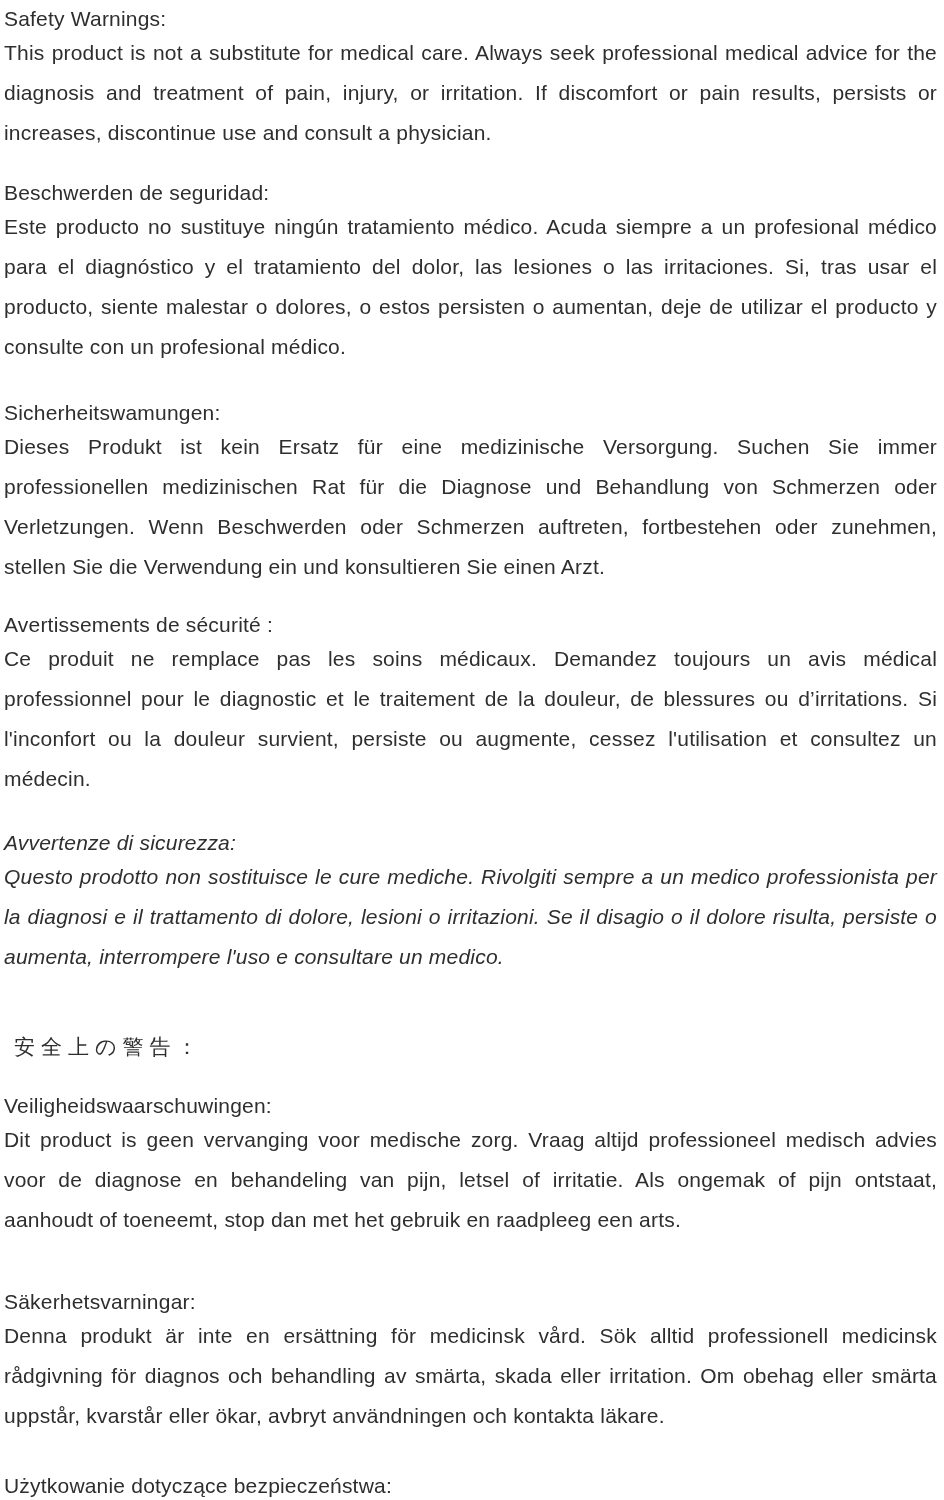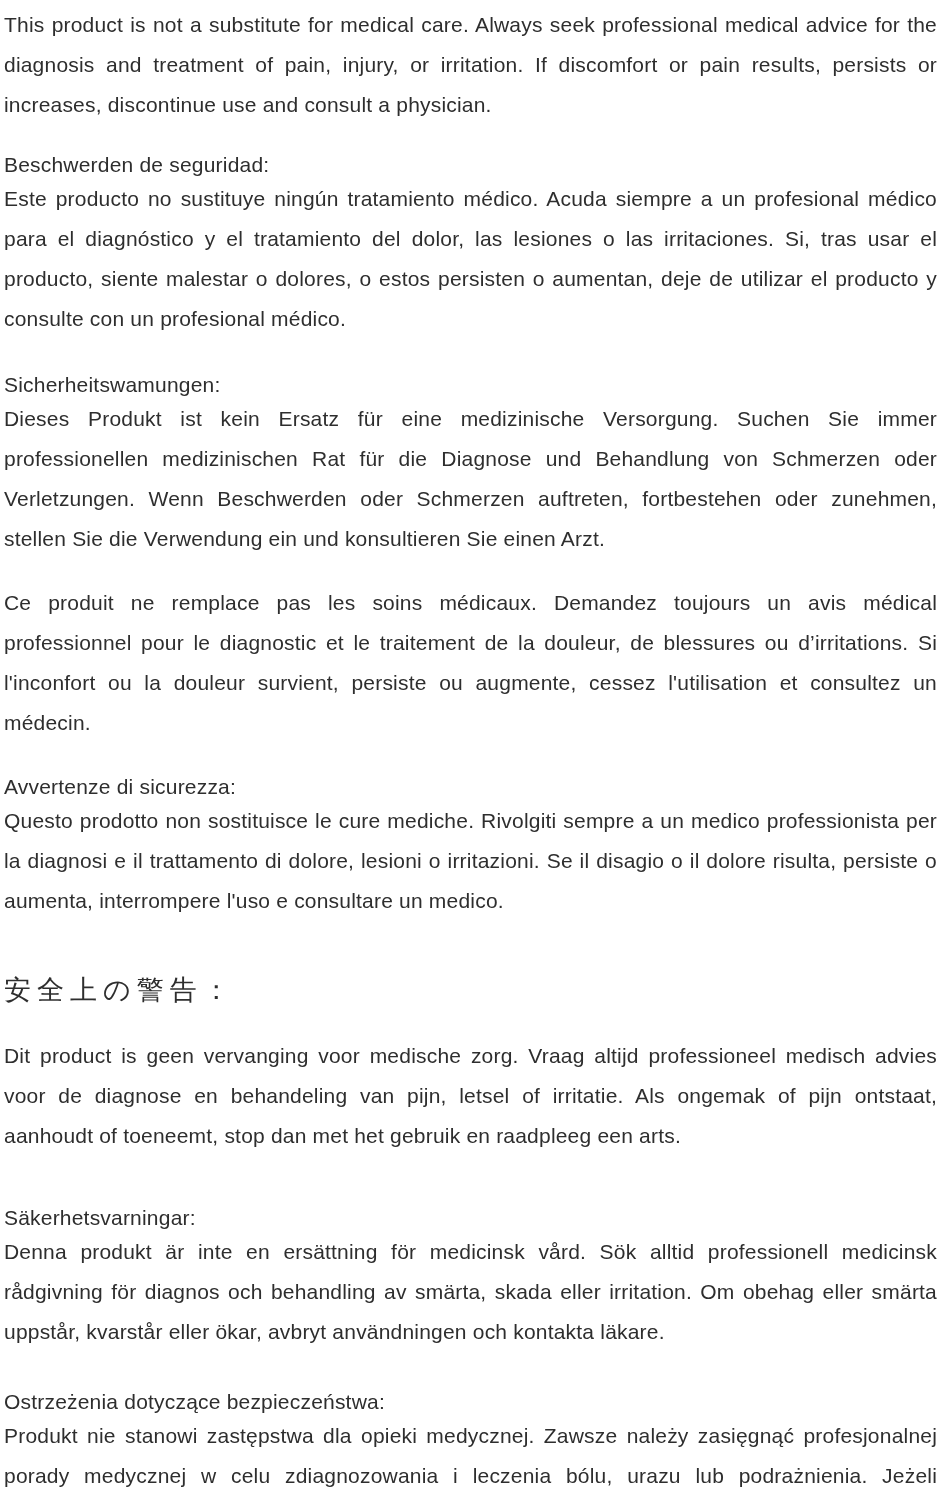--- a/index.html
+++ b/index.html
@@ -33,72 +33,76 @@
     font-size: 21px;
     line-height: 40px;
     text-align: justify;
     letter-spacing: 0.2px;
   }
   
   .sec-en { margin-bottom: 26px; }
   .sec-es { margin-bottom: 32px; }
   .sec-de { margin-bottom: 24px; }
   .sec-fr { margin-bottom: 30px; }
-  .sec-it { margin-bottom: 46px; }
+  .sec-it { margin-bottom: 46px; font-style: italic; }
   .sec-ja { margin-bottom: 22px; }
   .sec-nl { margin-bottom: 48px; }
   .sec-sv { margin-bottom: 36px; }
   .sec-pl { margin-bottom: 0; }
   
   .sec-ja .sec-heading,
   .sec-ja .sec-body {
-    font-size: 27px;
+    font-size: 21px;
     line-height: 47px;
     letter-spacing: 6px;
+    margin-left: 10px;
   }
 </style>
 </head>
 <body>
 
 <main class="page">
 
   <section class="sec sec-en" lang="en">
+    <h2 class="sec-heading">Safety Warnings:</h2>
     <p class="sec-body">This product is not a substitute for medical care. Always seek professional medical advice for the diagnosis and treatment of pain, injury, or irritation. If discomfort or pain results, persists or increases, discontinue use and consult a physician.</p>
   </section>
 
   <section class="sec sec-es" lang="es">
     <h2 class="sec-heading">Beschwerden de seguridad:</h2>
     <p class="sec-body">Este producto no sustituye ningún tratamiento médico. Acuda siempre a un profesional médico para el diagnóstico y el tratamiento del dolor, las lesiones o las irritaciones. Si, tras usar el producto, siente malestar o dolores, o estos persisten o aumentan, deje de utilizar el producto y consulte con un profesional médico.</p>
   </section>
 
   <section class="sec sec-de" lang="de">
     <h2 class="sec-heading">Sicherheitswamungen:</h2>
     <p class="sec-body">Dieses Produkt ist kein Ersatz für eine medizinische Versorgung. Suchen Sie immer professionellen medizinischen Rat für die Diagnose und Behandlung von Schmerzen oder Verletzungen. Wenn Beschwerden oder Schmerzen auftreten, fortbestehen oder zunehmen, stellen Sie die Verwendung ein und konsultieren Sie einen Arzt.</p>
   </section>
 
   <section class="sec sec-fr" lang="fr">
+    <h2 class="sec-heading">Avertissements de sécurité :</h2>
     <p class="sec-body">Ce produit ne remplace pas les soins médicaux. Demandez toujours un avis médical professionnel pour le diagnostic et le traitement de la douleur, de blessures ou d’irritations. Si l'inconfort ou la douleur survient, persiste ou augmente, cessez l'utilisation et consultez un médecin.</p>
   </section>
 
   <section class="sec sec-it" lang="it">
     <h2 class="sec-heading">Avvertenze di sicurezza:</h2>
     <p class="sec-body">Questo prodotto non sostituisce le cure mediche. Rivolgiti sempre a un medico professionista per la diagnosi e il trattamento di dolore, lesioni o irritazioni. Se il disagio o il dolore risulta, persiste o aumenta, interrompere l'uso e consultare un medico.</p>
   </section>
 
   <section class="sec sec-ja" lang="ja">
     <h2 class="sec-heading">安全上の警告：</h2>
   </section>
 
   <section class="sec sec-nl" lang="nl">
+    <h2 class="sec-heading">Veiligheidswaarschuwingen:</h2>
     <p class="sec-body">Dit product is geen vervanging voor medische zorg. Vraag altijd professioneel medisch advies voor de diagnose en behandeling van pijn, letsel of irritatie. Als ongemak of pijn ontstaat, aanhoudt of toeneemt, stop dan met het gebruik en raadpleeg een arts.</p>
   </section>
 
   <section class="sec sec-sv" lang="sv">
     <h2 class="sec-heading">Säkerhetsvarningar:</h2>
     <p class="sec-body">Denna produkt är inte en ersättning för medicinsk vård. Sök alltid professionell medicinsk rådgivning för diagnos och behandling av smärta, skada eller irritation. Om obehag eller smärta uppstår, kvarstår eller ökar, avbryt användningen och kontakta läkare.</p>
   </section>
 
   <section class="sec sec-pl" lang="pl">
-    <h2 class="sec-heading">Ostrzeżenia dotyczące bezpieczeństwa:</h2>
+    <h2 class="sec-heading">Użytkowanie dotyczące bezpieczeństwa:</h2>
     <p class="sec-body">Produkt nie stanowi zastępstwa dla opieki medycznej. Zawsze należy zasięgnąć profesjonalnej porady medycznej w celu zdiagnozowania i leczenia bólu, urazu lub podrażnienia. Jeżeli dyskomfort lub ból pojawia się, utrzymuje lub nasila, należy przerwać Użytkowanie i skonsultować się z lekarzem.</p>
   </section>
 
 </main>
 
 </body></html>

